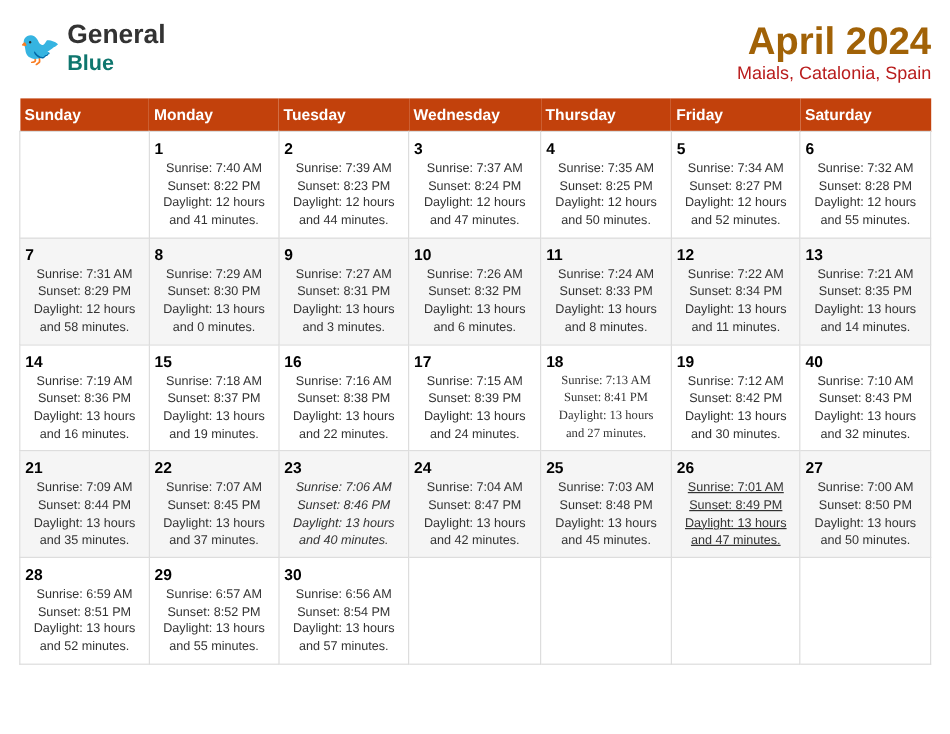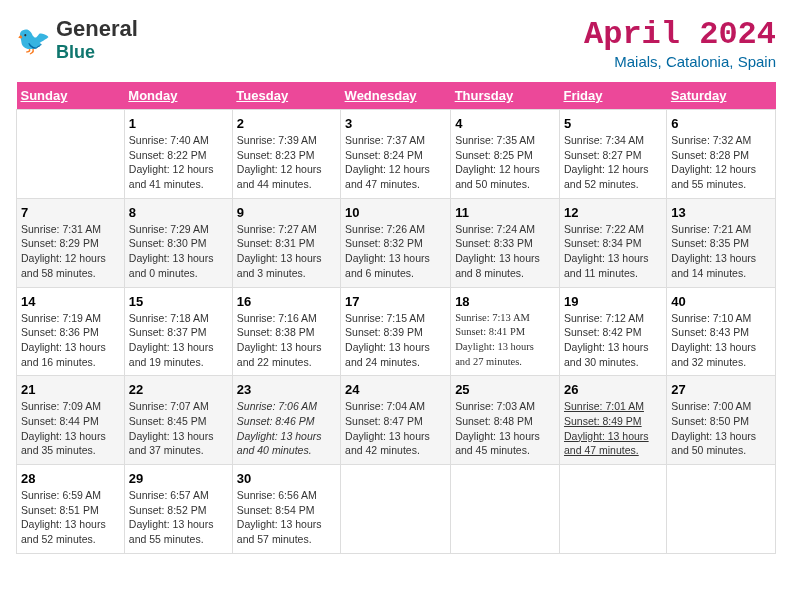--- a/index.html
+++ b/index.html
@@ -30,36 +30,34 @@
       font-size: 18px;
       font-weight: bold;
       color: #0f766e;
     }
     .title-block {
       text-align: right;
     }
     .title-month {
       font-size: 32px;
       font-weight: bold;
-      color: #be185d;
-      font-family: Liberation Mono, monospace;
+      color: #a16207;
     }
     .title-location {
       font-size: 15px;
-      color: #0369a1;
+      color: #b91c1c;
     }
     table {
       width: 100%;
       border-collapse: collapse;
       font-size: 11px;
     }
     thead tr {
-      background-color: #ec4899;
+      background-color: #c2410c;
       color: #fff;
-      text-decoration: underline;
     }
     thead th {
       padding: 6px 4px;
       text-align: left;
       font-weight: bold;
       font-size: 13px;
     }
     tbody tr {
       vertical-align: top;
     }
@@ -78,20 +76,21 @@
     .day-num {
       font-weight: bold;
       font-size: 13px;
       display: block;
       margin-bottom: 2px;
     }
     .day-info {
       font-size: 10.5px;
       color: #333;
       line-height: 1.4;
+      text-align: center;
     }
   </style>
 </head>
 <body>
 
 <div class="header">
   <div class="logo">
     <svg width="36" height="36" viewBox="0 0 36 36">
       <text x="0" y="28" font-size="28" fill="#1a5fa8">🐦</text>
     </svg>

